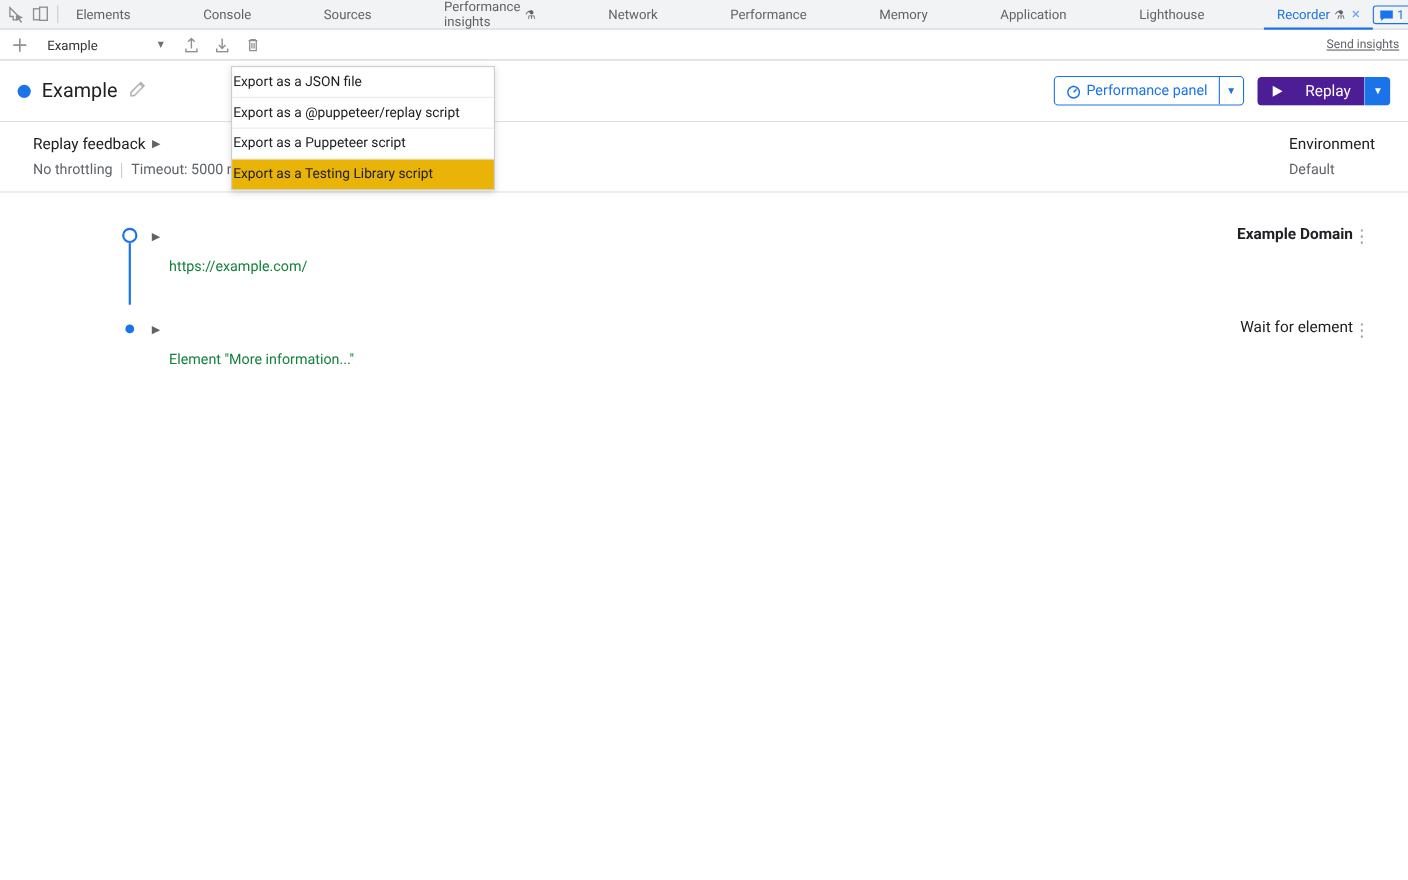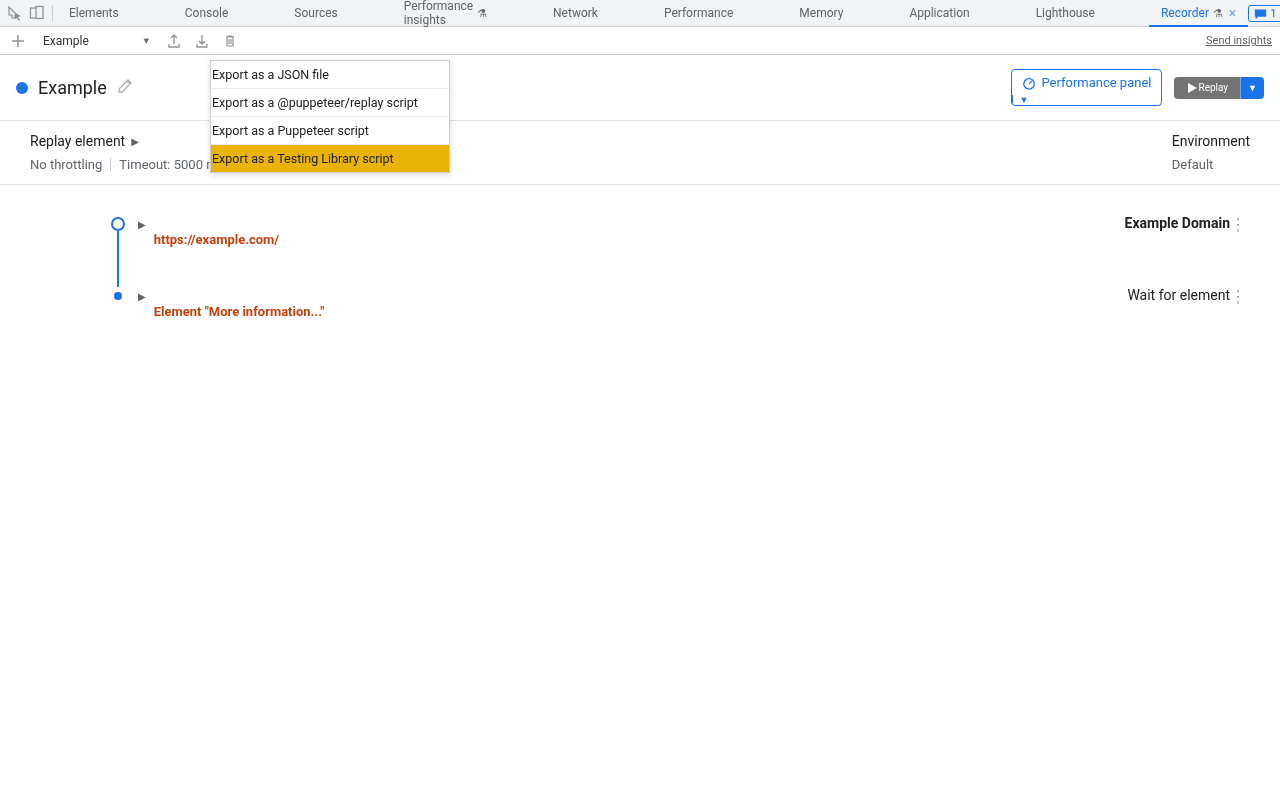--- a/index.html
+++ b/index.html
@@ -186,21 +186,20 @@
       align-items: center;
       gap: 12px;
     }
     .perf-btn {
       display: flex;
       align-items: stretch;
       border: 1px solid #1a73e8;
       border-radius: 4px;
       overflow: hidden;
       cursor: pointer;
-      flex-direction: column;
     }
     .perf-btn-main {
       display: flex;
       align-items: center;
       gap: 5px;
       padding: 5px 10px;
       color: #1a73e8;
       font-size: 13px;
     }
     .perf-btn-main svg { width: 14px; height: 14px; fill: none; stroke: #1a73e8; stroke-width: 1.5; }
@@ -215,25 +214,25 @@
     .replay-btn {
       display: flex;
       align-items: stretch;
       border-radius: 4px;
       overflow: hidden;
       cursor: pointer;
     }
     .replay-btn-main {
       display: flex;
       align-items: center;
-      gap: 0;
+      gap: 20px;
       padding: 5px 12px;
-      background: #737373;
+      background: #4c1d95;
       color: #fff;
-      font-size: 10px;
+      font-size: 14px;
     }
     .replay-btn-main svg { width: 12px; height: 12px; fill: #fff; }
     .replay-btn-caret {
       display: flex;
       align-items: center;
       padding: 0 7px;
       background: #1a73e8;
       color: #fff;
       border-left: 1px solid rgba(255,255,255,0.4);
       font-size: 9px;
@@ -344,23 +343,22 @@
     }
     .step-title {
       font-size: 14px;
       color: #202124;
       font-weight: 700;
       text-align: right;
     }
     .step-title.normal { font-weight: 400; }
     .step-sub {
       font-size: 13px;
-      color: #c2410c;
-      margin-top: 1px;
-      font-weight: bold;
+      color: #15803d;
+      margin-top: 14px;
     }
     .step-menu {
       margin-left: auto;
       margin-right: 4px;
       opacity: 0.5;
       cursor: pointer;
       font-size: 16px;
       line-height: 1;
       padding-top: 2px;
     }
@@ -530,21 +528,21 @@
         <span>Replay</span>
       </div>
       <div class="replay-btn-caret">▼</div>
     </div>
   </div>
 </div>
 
 <div class="settings-row">
   <div class="settings-left">
     <div class="settings-header">
-      <span>Replay element</span>
+      <span>Replay feedback</span>
       <span class="caret">▶</span>
     </div>
     <div class="settings-values">
       <span>No throttling</span>
       <span class="divider"></span>
       <span>Timeout: 5000 ms</span>
     </div>
   </div>
   <div class="settings-right">
     <div class="env-label">Environment</div>

